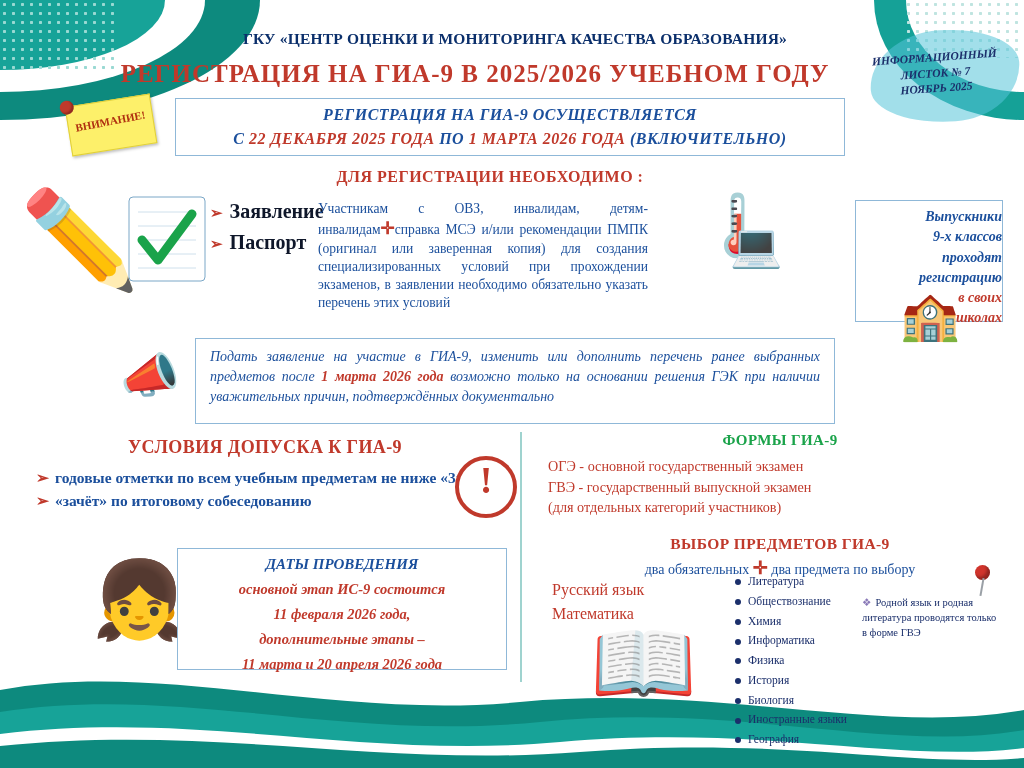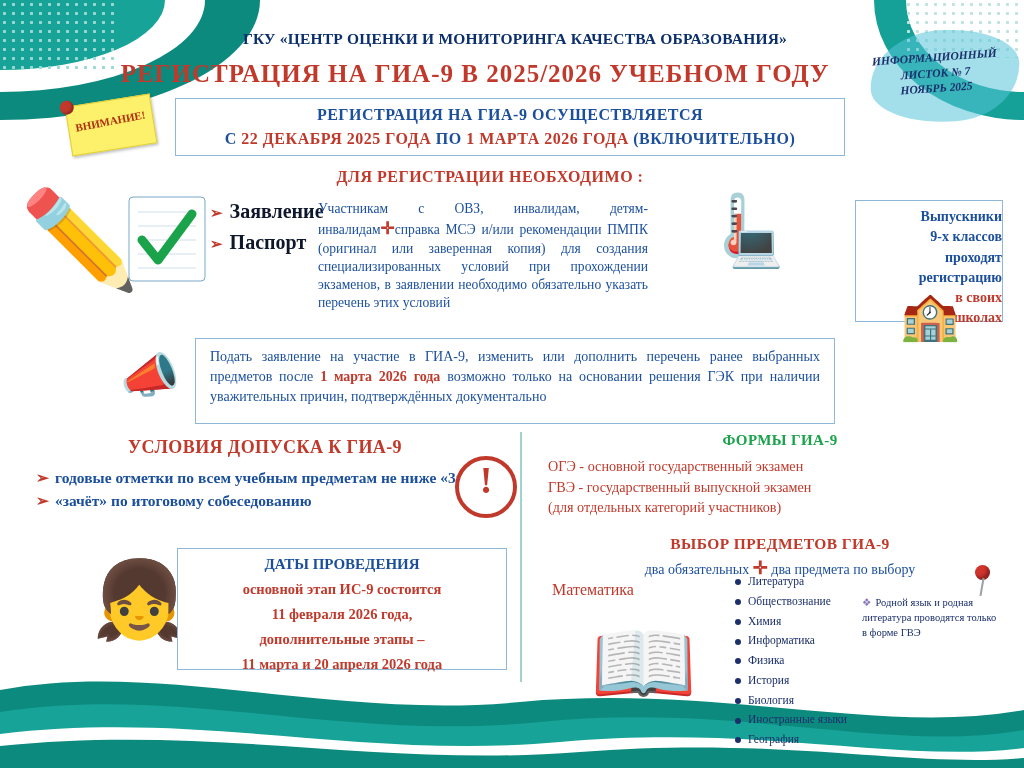--- a/index.html
+++ b/index.html
@@ -59,21 +59,21 @@
     font-style:italic;font-weight:bold;line-height:1.35;
     transform:rotate(-4deg);
   }
   .main-title{
     position:absolute;left:80px;top:60px;width:790px;text-align:center;
     font-family:"Liberation Serif",serif;font-weight:bold;font-size:25px;
     color:#c0392b;letter-spacing:1px;
   }
   
   .box{
-    position:absolute;border:1px solid #8fb8d8;background:#ffffff;
+    position:absolute;border:1px solid #8fb8d8;background:#ffffff;font-style:italic;
   }
   .reg-period{
     left:175px;top:98px;width:670px;height:58px;text-align:center;
     padding-top:7px;box-sizing:border-box;
   }
   .reg-period .l1{
     font-family:"Liberation Serif",serif;font-weight:bold;font-size:16px;color:#1b4f9c;
     letter-spacing:.5px;
   }
   .reg-period .l2{
@@ -326,20 +326,21 @@
 </div>
 
 <div class="choice-title">ВЫБОР ПРЕДМЕТОВ ГИА-9</div>
 <div class="choice-sub">
   <span>два обязательных</span>
   <span class="plus">✛</span>
   <span>два предмета по выбору</span>
 </div>
 
 <div class="mandatory">
+  <div>Русский язык</div>
   <div>Математика</div>
 </div>
 
 <div class="ill" style="left:590px;top:620px;font-size:86px;">📖</div>
 
 <div class="subjects">
   <div>Литература</div>
   <div>Обществознание</div>
   <div>Химия</div>
   <div>Информатика</div>

